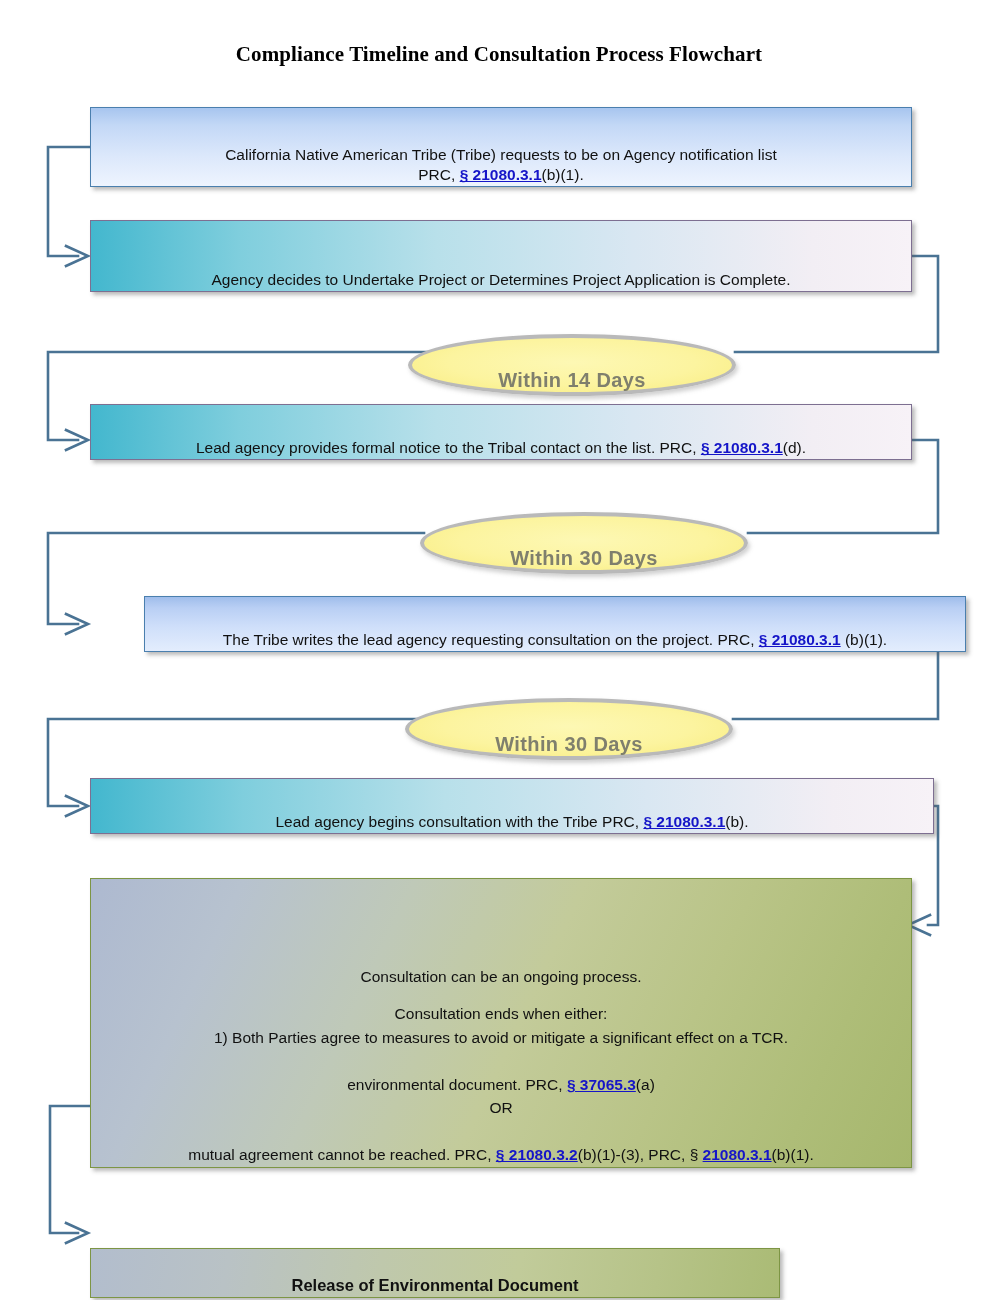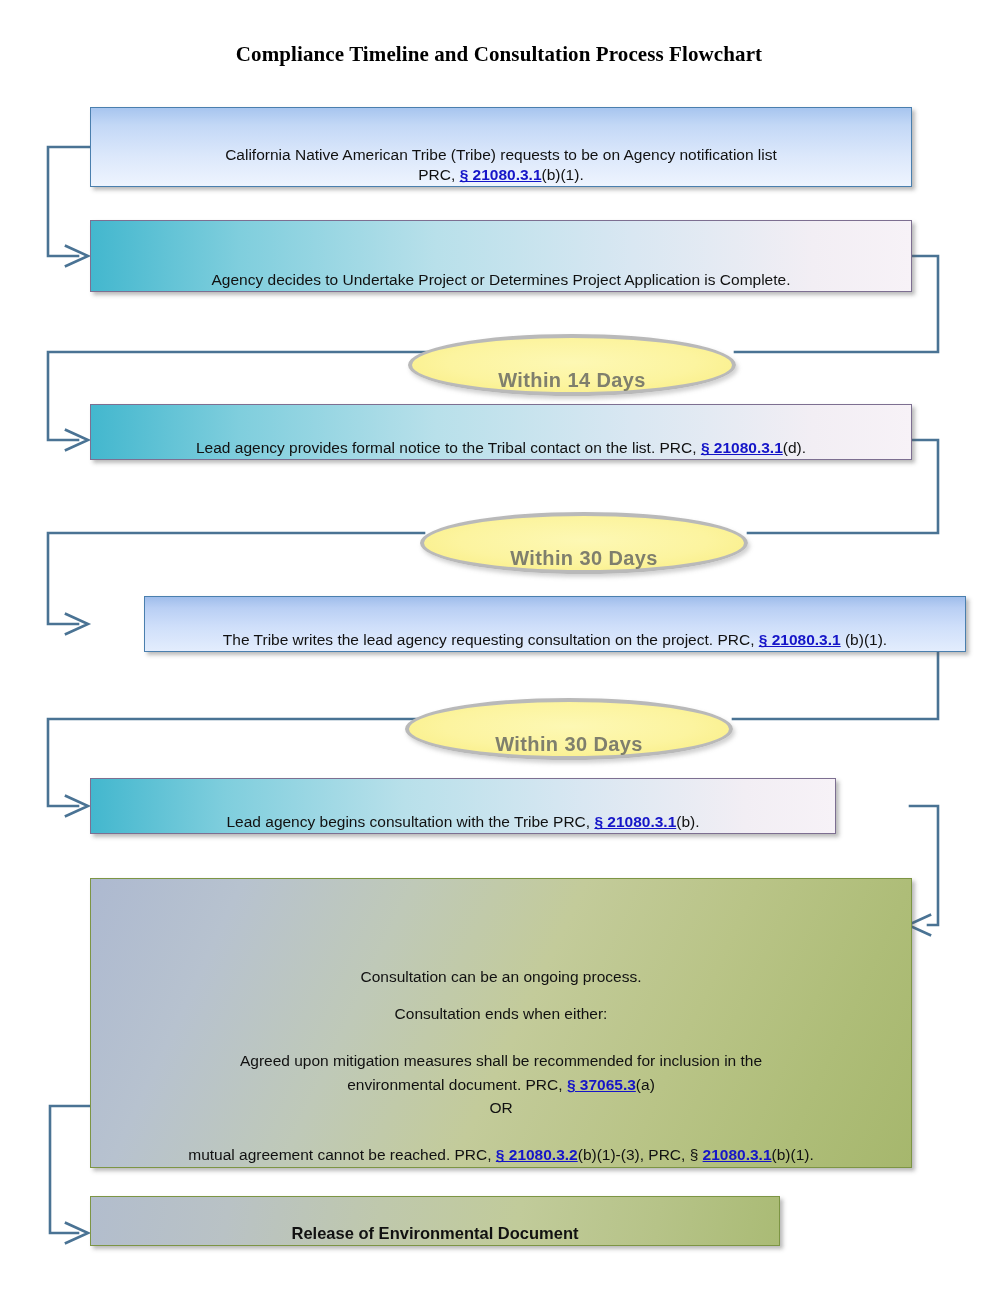--- a/index.html
+++ b/index.html
@@ -183,37 +183,37 @@
   <div class="node box-blue-mid" style="left:104px; top:596px; width:822px; height:56px;margin-left:40px;">
     <div class="txt">
       <span>The Tribe writes the lead agency requesting consultation on the project. PRC, </span><span class="lnk">§ 21080.3.1</span><span> (b)(1).</span>
     </div>
   </div>
 
   <div class="ellipse" style="left:405px; top:698px; width:328px; height:62px;">
     <span>Within 30 Days</span>
   </div>
 
-  <div class="node box-teal" style="left:90px; top:778px; width:746px; height:56px;">
+  <div class="node box-teal" style="left:90px; top:778px; width:844px; height:56px;">
     <div class="txt">
       <span>Lead agency begins consultation with the Tribe PRC, </span><span class="lnk">§ 21080.3.1</span><span>(b).</span>
     </div>
   </div>
 
   <div class="node box-olive-big" style="left:90px; top:878px; width:822px; height:290px;">
     <div class="txt">
       <span>Consultation can be an ongoing process.</span>
       <span class="blank-line"></span>
       <span>Consultation ends when either:</span><br>
+      <span>1) Both Parties agree to measures to avoid or mitigate a significant effect on a TCR.</span><br>
       <br>
-      <span>Agreed upon mitigation measures shall be recommended for inclusion in the</span><br>
       <span>environmental document. PRC, </span><span class="lnk">§ 37065.3</span><span>(a)</span><br>
       <span>OR</span><br>
       <br>
       <span>mutual agreement cannot be reached. PRC, </span><span class="lnk">§ 21080.3.2</span><span>(b)(1)-(3),  PRC, § </span><span class="lnk">21080.3.1</span><span>(b)(1).</span>
     </div>
   </div>
 
-  <div class="node box-olive-bar bold" style="left:90px; top:1196px; width:690px; height:50px;">
+  <div class="node box-olive-bar bold" style="left:90px; top:1248px; width:690px; height:50px;">
     <div class="txt">Release of Environmental Document</div>
   </div>
 
 </div>
 
 </body></html>

